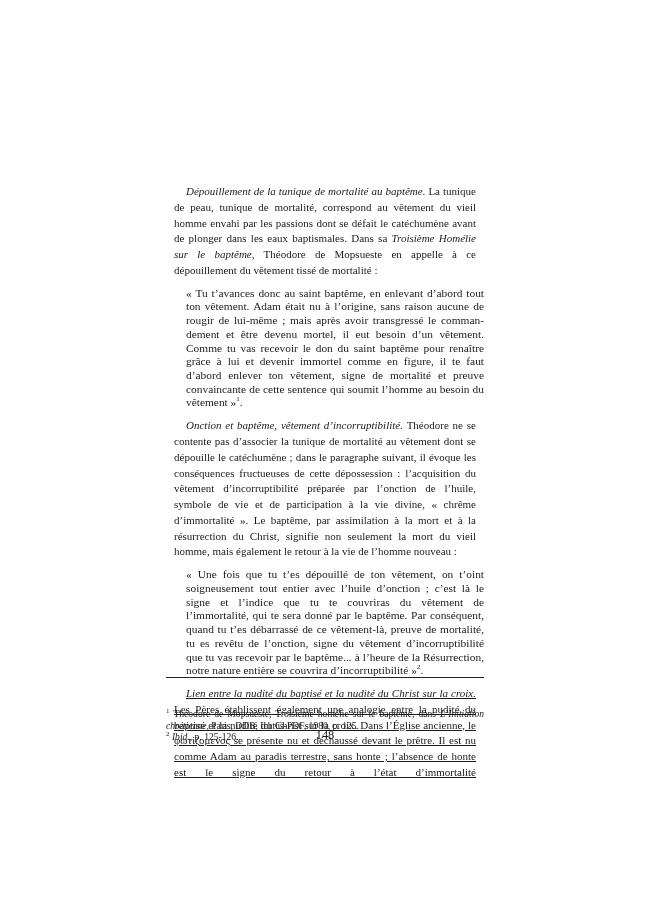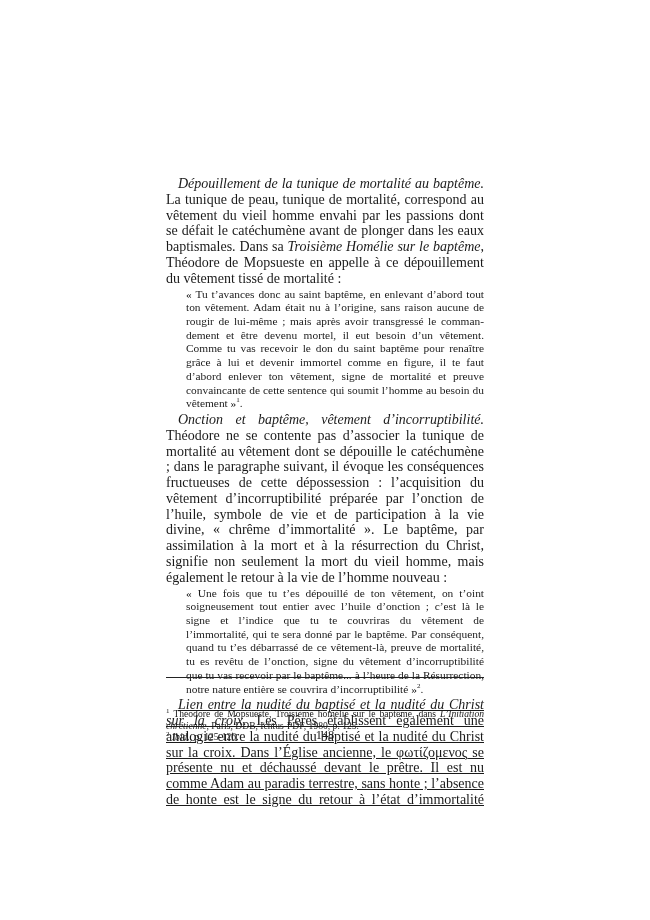--- a/index.html
+++ b/index.html
@@ -1,19 +1,19 @@
 <!DOCTYPE html>
 <html><head>
 <meta charset="utf-8">
 <style>
   html, body { margin: 0; padding: 0; background: #ffffff; }
   body { width: 650px; height: 920px; position: relative; overflow: hidden;
          font-family: "Liberation Serif", serif; color: #1a1a1a; }
   .page { position: absolute; left: 166px; top: 176px; width: 318px; }
-  .p { font-size: 14px; line-height: 15.8px; text-align: justify; margin: 0; hyphens: manual; }
+  .p { font-size: 11px; line-height: 15.8px; text-align: justify; margin: 8px; hyphens: manual; }
   .p.indent { text-indent: 12px; }
   .quote { font-size: 11.4px; line-height: 13.7px; text-align: justify; margin: 1px 0 1px 20px; }
   .it { font-style: italic; }
   .sup { font-size: 7px; vertical-align: super; line-height: 0; }
   .rule { position: absolute; left: 166px; top: 677px; width: 318px; height: 0;
           border-top: 1.2px solid #222; }
   .footnotes { position: absolute; left: 166px; top: 708px; width: 318px;
                font-size: 9.6px; line-height: 11.6px; text-align: justify; }
   .fn { margin: 0; }
   .pageno { position: absolute; left: 0; width: 650px; top: 728px; text-align: center;

